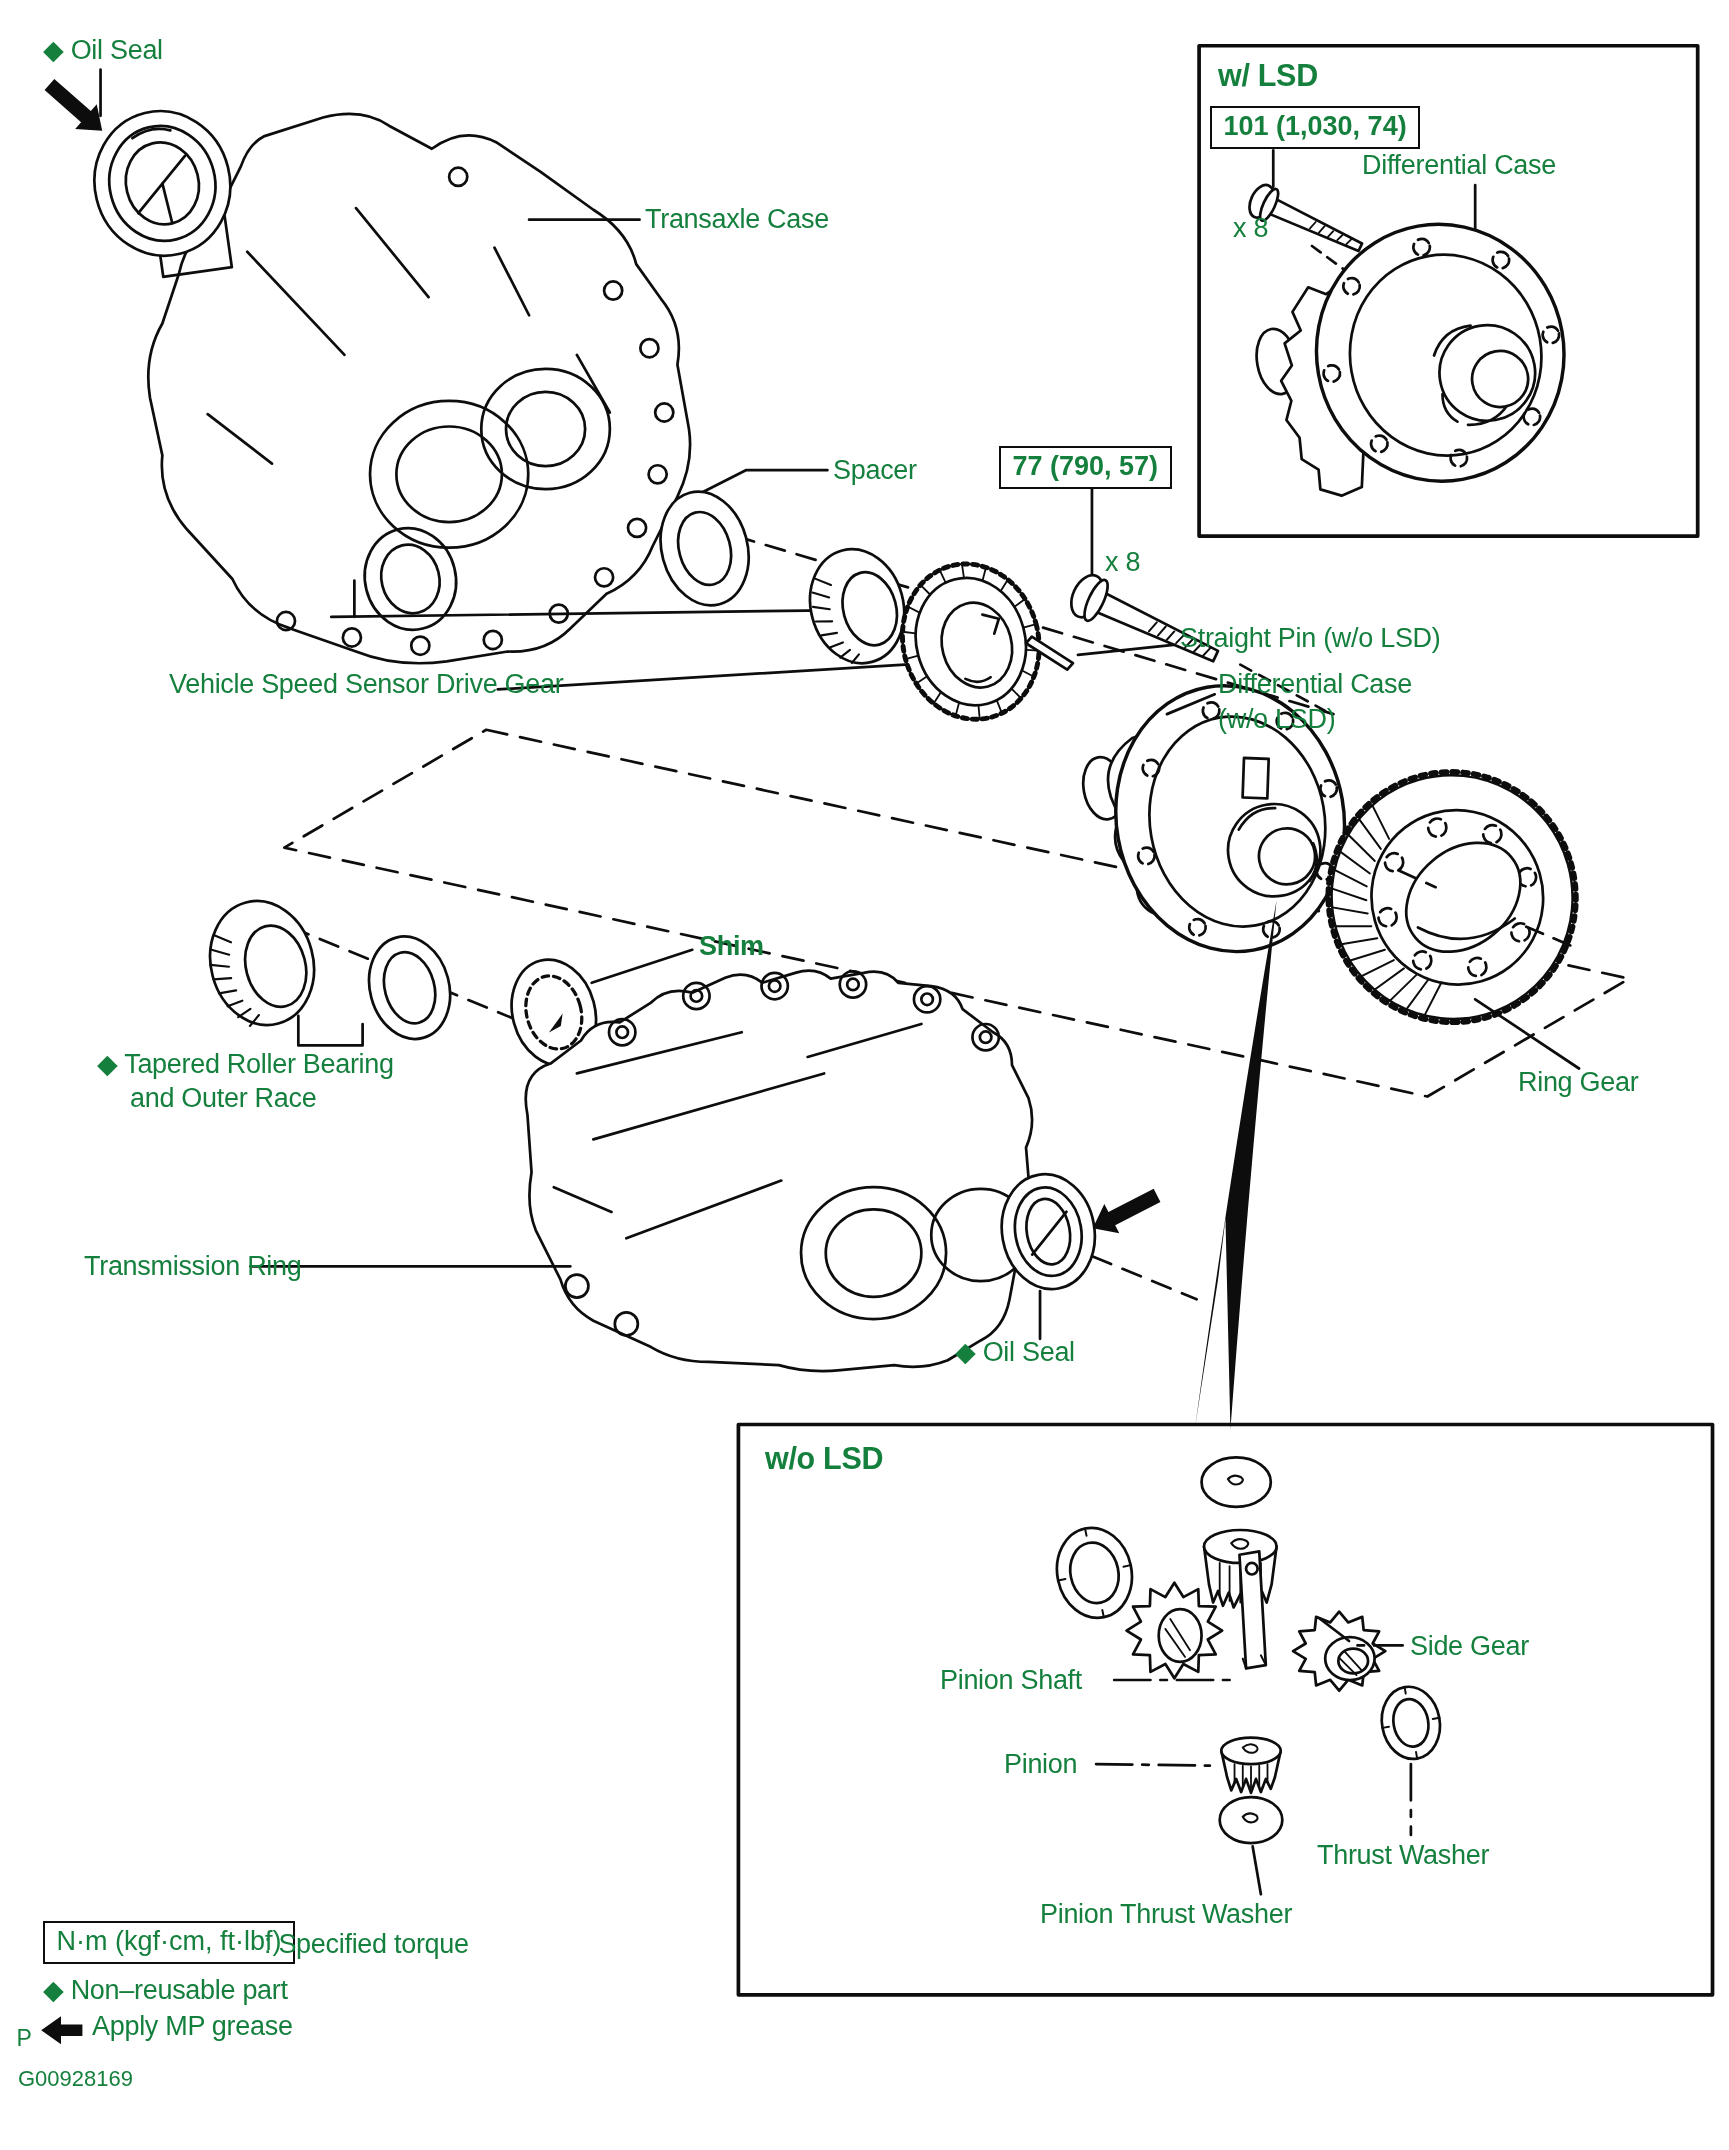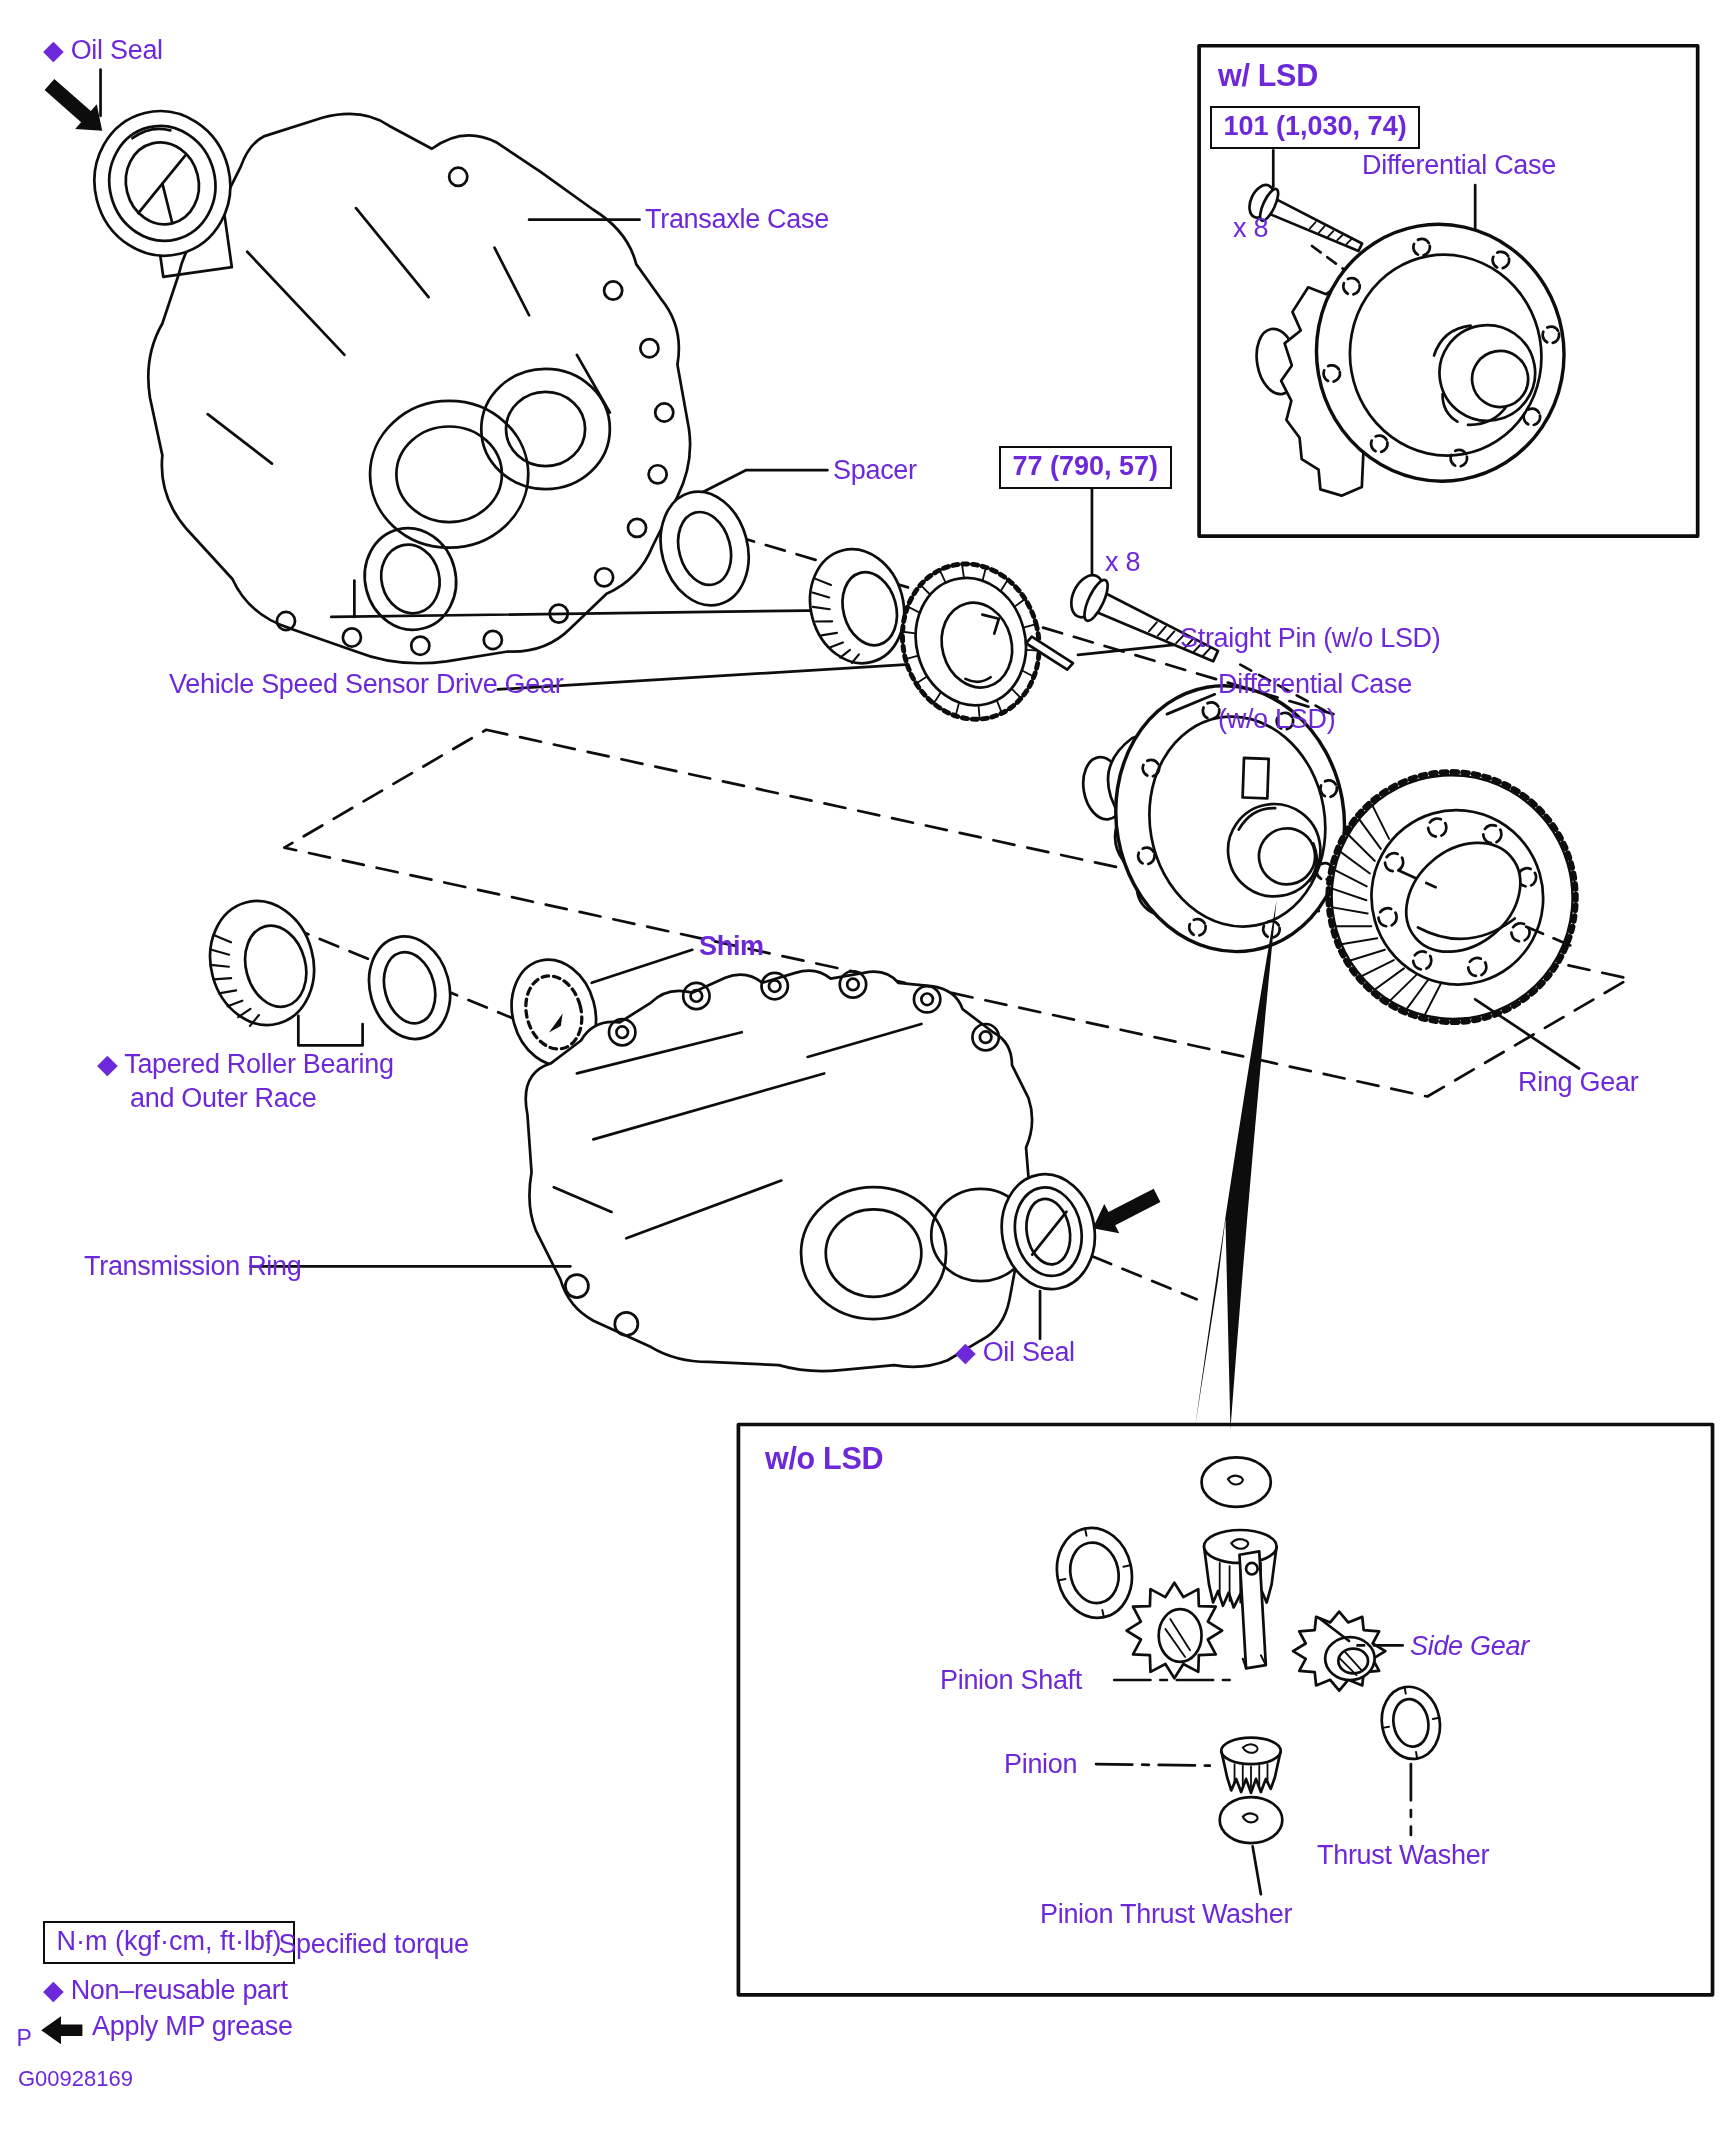--- a/index.html
+++ b/index.html
@@ -1,17 +1,17 @@
 <!DOCTYPE html>
 <html style="font-size:13px"><head>
 <meta charset="utf-8">
 <style>
   html,body{margin:0;padding:0;background:#fff;}
   #stage{position:relative;width:1729px;height:2151px;background:#fff;overflow:hidden;
-         font-family:"Liberation Sans","DejaVu Sans",sans-serif;color:#6d28d9;}
+         font-family:"Liberation Sans","DejaVu Sans",sans-serif;color:#15803d;}
   #art{position:absolute;left:0;top:0;}
   .lbl{position:absolute;white-space:nowrap;font-size:27px;letter-spacing:-0.3px;line-height:1.18;}
   .b{font-weight:700;}
   .big{font-size:30.5px;}
   .code{font-size:22px;letter-spacing:0;}
   .tbox{position:absolute;border:2.9px solid #0d0d0d;background:#fff;padding:3.3px 11.5px 5px 11.5px;
         font-size:27px;font-weight:700;white-space:nowrap;}
   .small{font-size:23px;}
 </style>
 </head>
@@ -347,21 +347,21 @@
 <div class="lbl" style="left:1105px;top:547px;">x 8</div>
 
 <div class="lbl b big" style="left:1218px;top:58px;">w/ LSD</div>
 <div class="tbox" style="left:1210px;top:106px;">101 (1,030, 74)</div>
 <div class="lbl" style="left:1233px;top:213px;">x 8</div>
 <div class="lbl" style="left:1362px;top:150px;">Differential Case</div>
 
 <div class="lbl b big" style="left:765px;top:1441px;">w/o LSD</div>
 <div class="lbl" style="left:940px;top:1665px;">Pinion Shaft</div>
 <div class="lbl" style="left:1004px;top:1749px;">Pinion</div>
-<div class="lbl" style="left:1410px;top:1631px;font-style:italic;">Side Gear</div>
+<div class="lbl" style="left:1410px;top:1631px;">Side Gear</div>
 <div class="lbl" style="left:1317px;top:1840px;">Thrust Washer</div>
 <div class="lbl" style="left:1040px;top:1899px;">Pinion Thrust Washer</div>
 
 <div class="tbox" style="left:43px;top:1921px;font-weight:400;">N·m (kgf·cm, ft·lbf)</div>
 <div class="lbl" style="left:264px;top:1929px;">: Specified torque</div>
 <div class="lbl" style="left:43px;top:1975px;">◆ Non–reusable part</div>
 <div class="lbl small" style="left:16.5px;top:2025px;">P</div>
 <div class="lbl" style="left:92px;top:2011px;">Apply MP grease</div>
 <div class="lbl code" style="left:18px;top:2066px;">G00928169</div>
 

